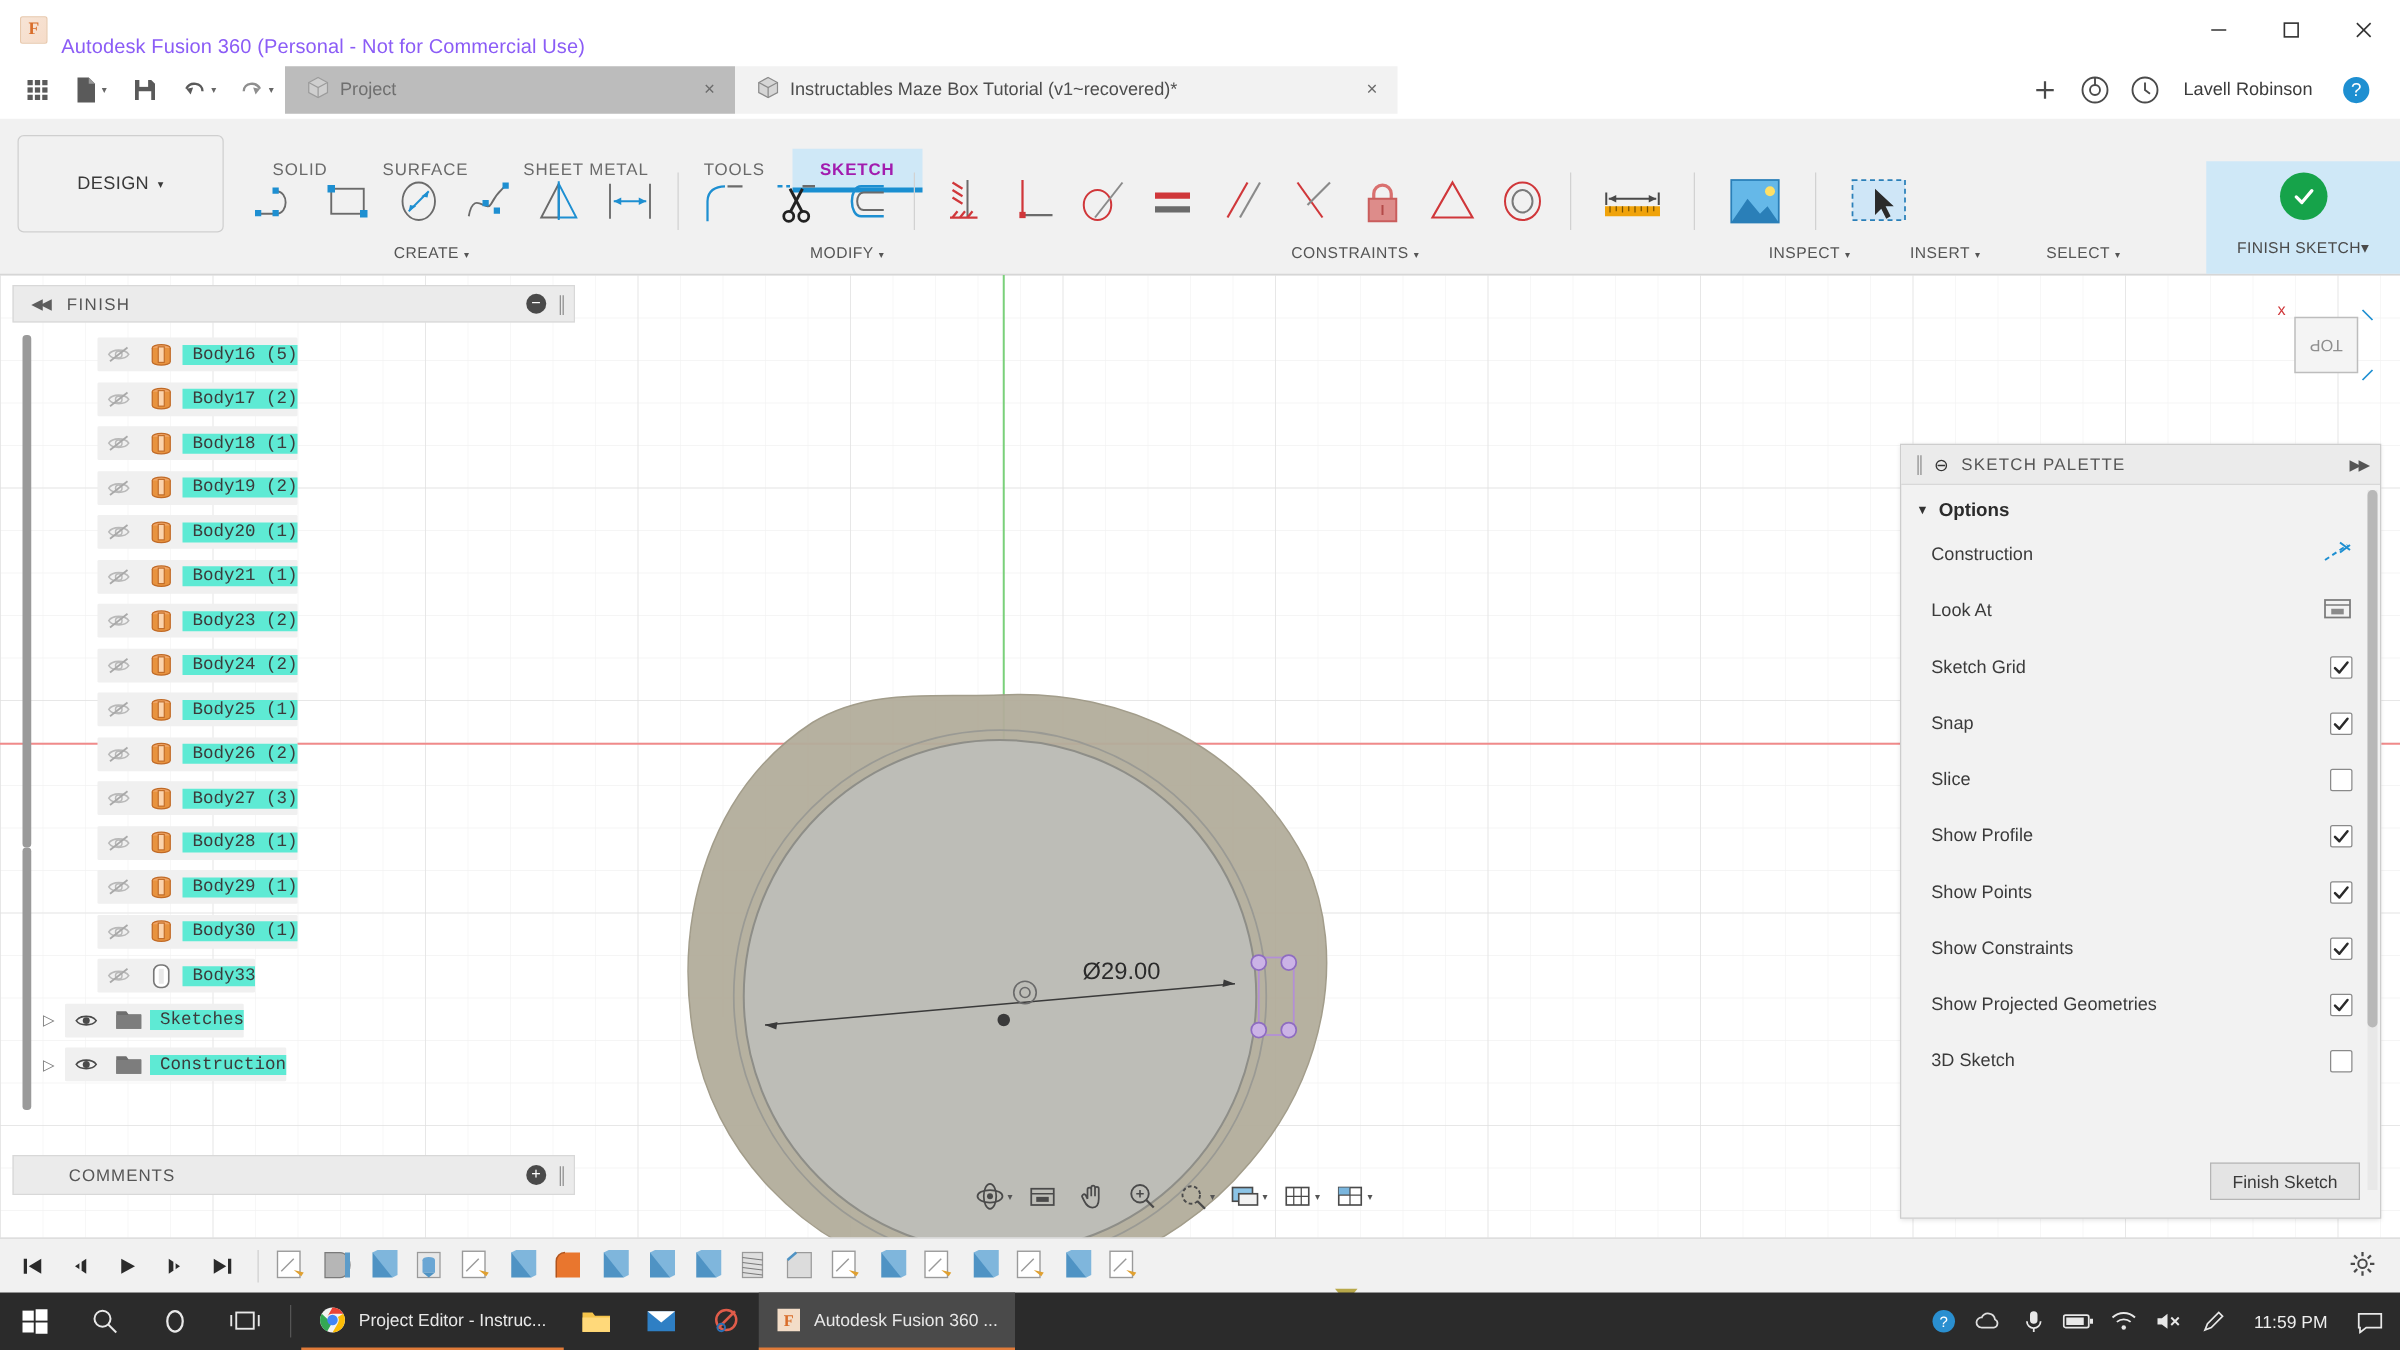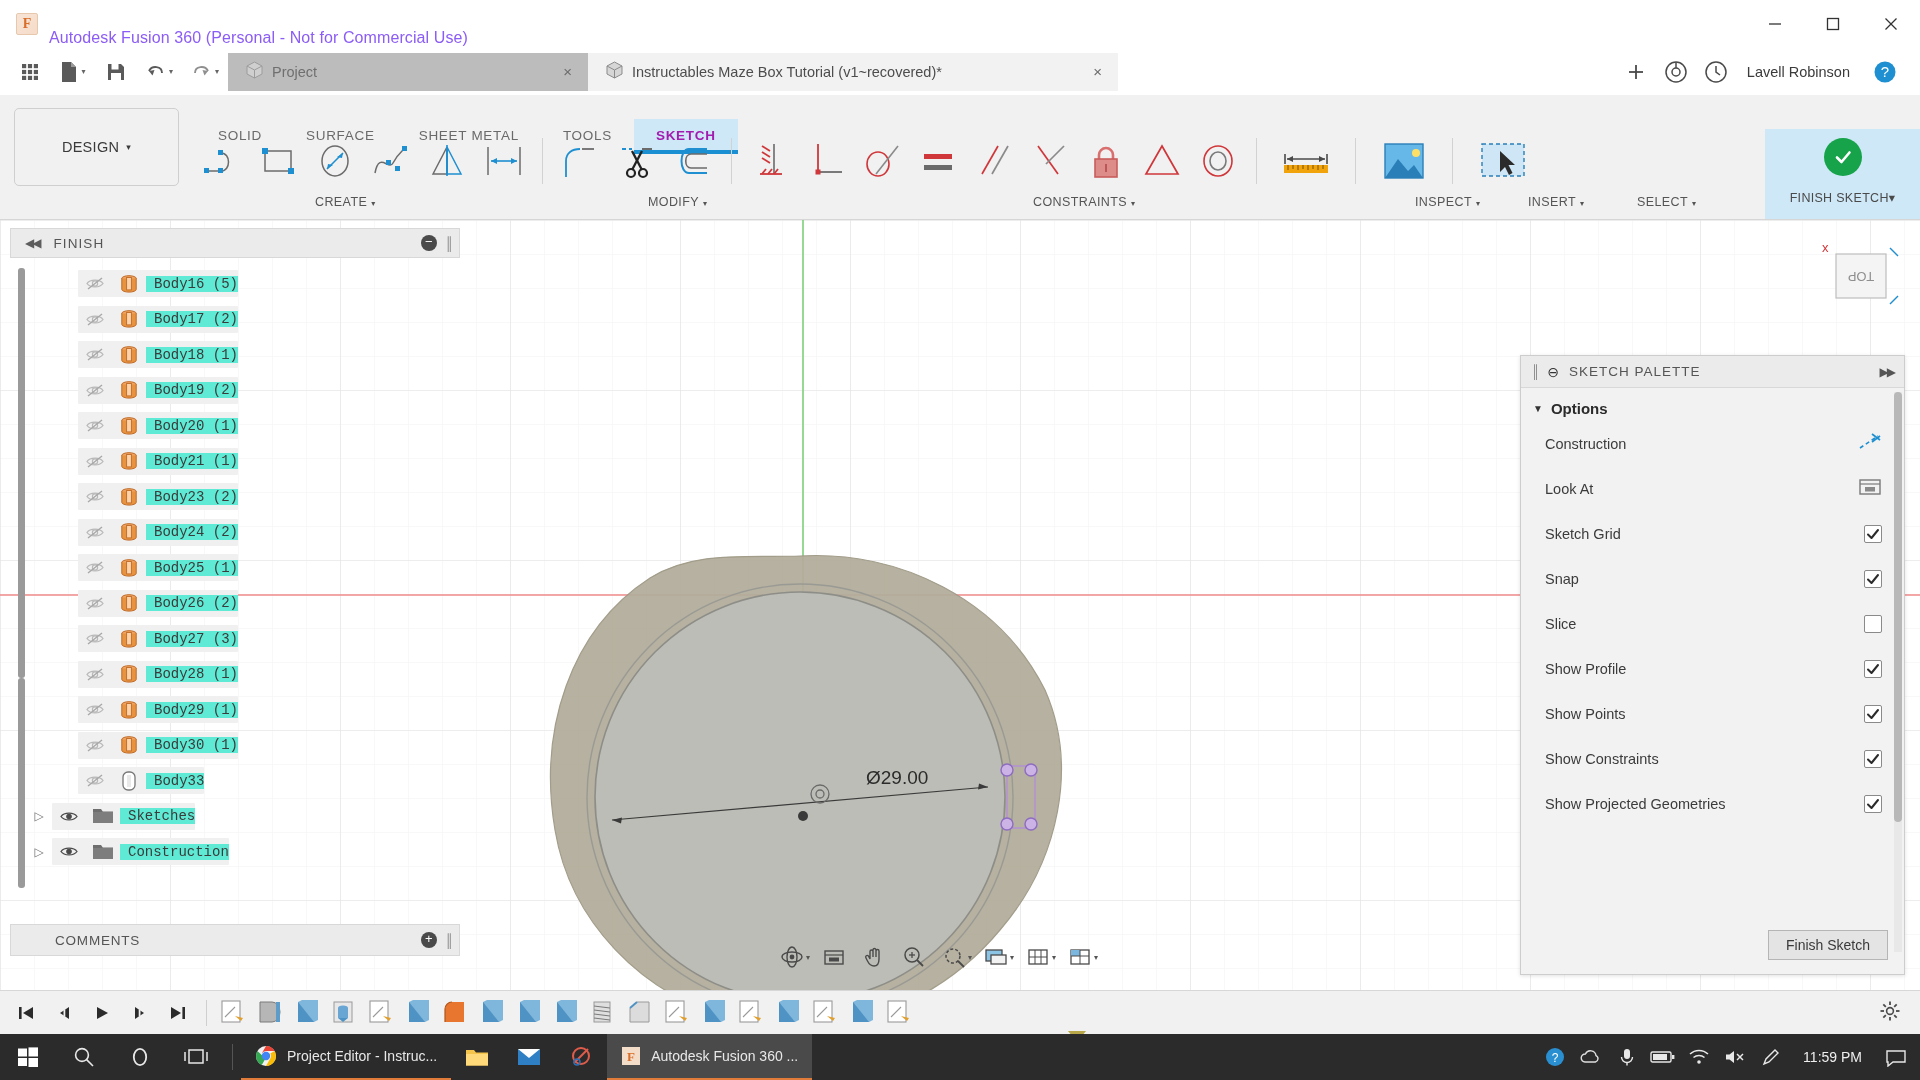--- a/index.html
+++ b/index.html
@@ -1173,20 +1173,26 @@
         <div class="pal-row">
           <span class="lbl">Show Projected Geometries</span>
           <span class="ctrl">
             <span class="cbox checked">
               <svg width="14" height="14" viewBox="0 0 14 14">
                 <path d="M2 7.5 L5.5 11 L12 3" fill="none" stroke="#2b2b2b" stroke-width="2" stroke-linecap="round" stroke-linejoin="round"></path>
               </svg>
             </span>
           </span>
         </div>
+        <div class="pal-row">
+          <span class="lbl">3D Sketch</span>
+          <span class="ctrl">
+            <span class="cbox"></span>
+          </span>
+        </div>
       </div>
 
     <div class="pal-scroll">
       <div class="pal-scroll-thumb"></div>
     </div>
 
     <div class="finish-sketch-btn">Finish Sketch</div>
   </div>
 
   <div class="timeline">

